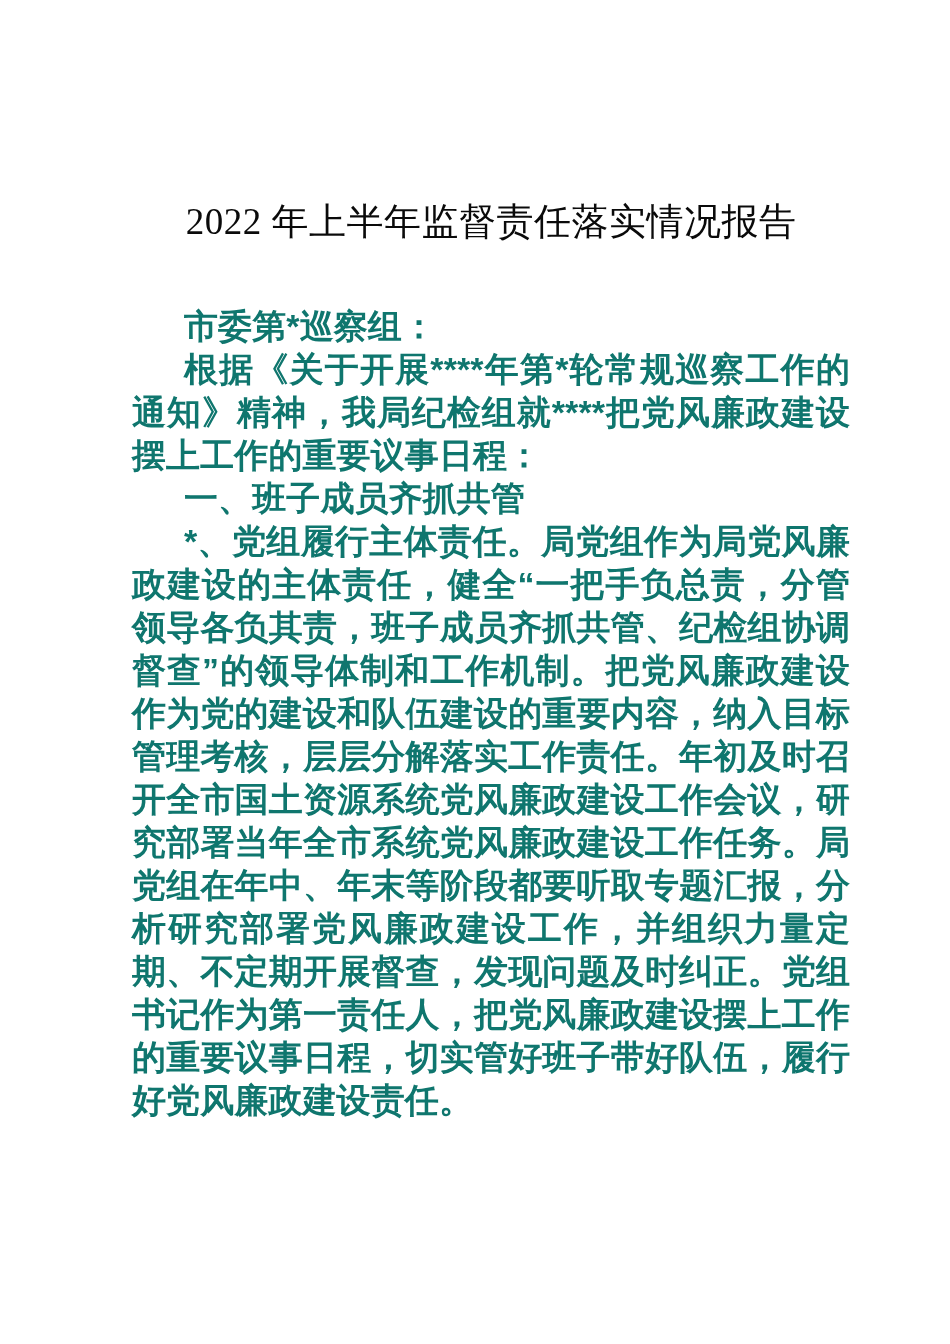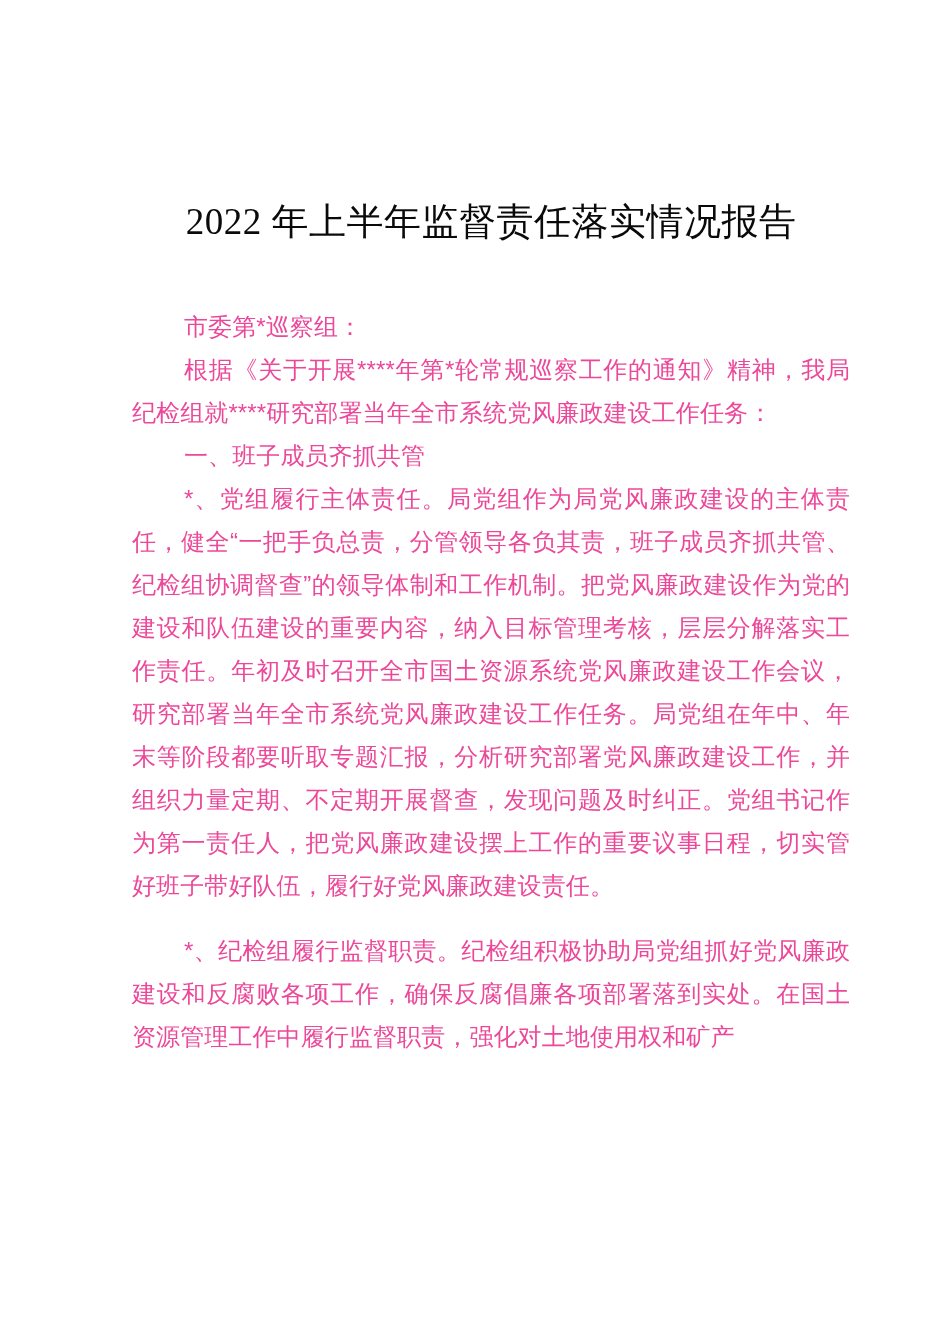--- a/index.html
+++ b/index.html
@@ -43,24 +43,24 @@
     text-align: center;
     letter-spacing: 0.5px;
     color: #0a0a0a;
     margin: 0 0 56px 0;
     white-space: nowrap;
   }
 
   
   .para {
     font-family: "Liberation Sans", "DejaVu Sans", sans-serif;
-    font-size: 24px;
+    font-size: 34px;
     line-height: 43px;
-    font-weight: 400;
-    color: #ec4899;
+    font-weight: 700;
+    color: #0f766e;
     margin: 0;
     text-align: justify;
     text-justify: inter-ideograph;
     letter-spacing: 0.1px;
     word-break: break-all;
   }
 
   .para.indent {
     text-indent: 52px;
   }
@@ -76,20 +76,19 @@
 </head>
 <body>
 
 <div class="page">
   <div class="doc-body">
 
     <h1 class="doc-title">2022 年上半年监督责任落实情况报告</h1>
 
     <div id="paragraph-container">
         <p class="para indent no-justify">市委第*巡察组：</p>
-        <p class="para indent">根据《关于开展****年第*轮常规巡察工作的通知》精神，我局纪检组就****研究部署当年全市系统党风廉政建设工作任务：</p>
+        <p class="para indent">根据《关于开展****年第*轮常规巡察工作的通知》精神，我局纪检组就****把党风廉政建设摆上工作的重要议事日程：</p>
         <p class="para indent no-justify">一、班子成员齐抓共管</p>
         <p class="para indent">*、党组履行主体责任。局党组作为局党风廉政建设的主体责任，健全“一把手负总责，分管领导各负其责，班子成员齐抓共管、纪检组协调督查”的领导体制和工作机制。把党风廉政建设作为党的建设和队伍建设的重要内容，纳入目标管理考核，层层分解落实工作责任。年初及时召开全市国土资源系统党风廉政建设工作会议，研究部署当年全市系统党风廉政建设工作任务。局党组在年中、年末等阶段都要听取专题汇报，分析研究部署党风廉政建设工作，并组织力量定期、不定期开展督查，发现问题及时纠正。党组书记作为第一责任人，把党风廉政建设摆上工作的重要议事日程，切实管好班子带好队伍，履行好党风廉政建设责任。</p>
-        <p class="para indent gap-above">*、纪检组履行监督职责。纪检组积极协助局党组抓好党风廉政建设和反腐败各项工作，确保反腐倡廉各项部署落到实处。在国土资源管理工作中履行监督职责，强化对土地使用权和矿产</p>
       </div>
 
   </div>
 </div>
 
 </body></html>

